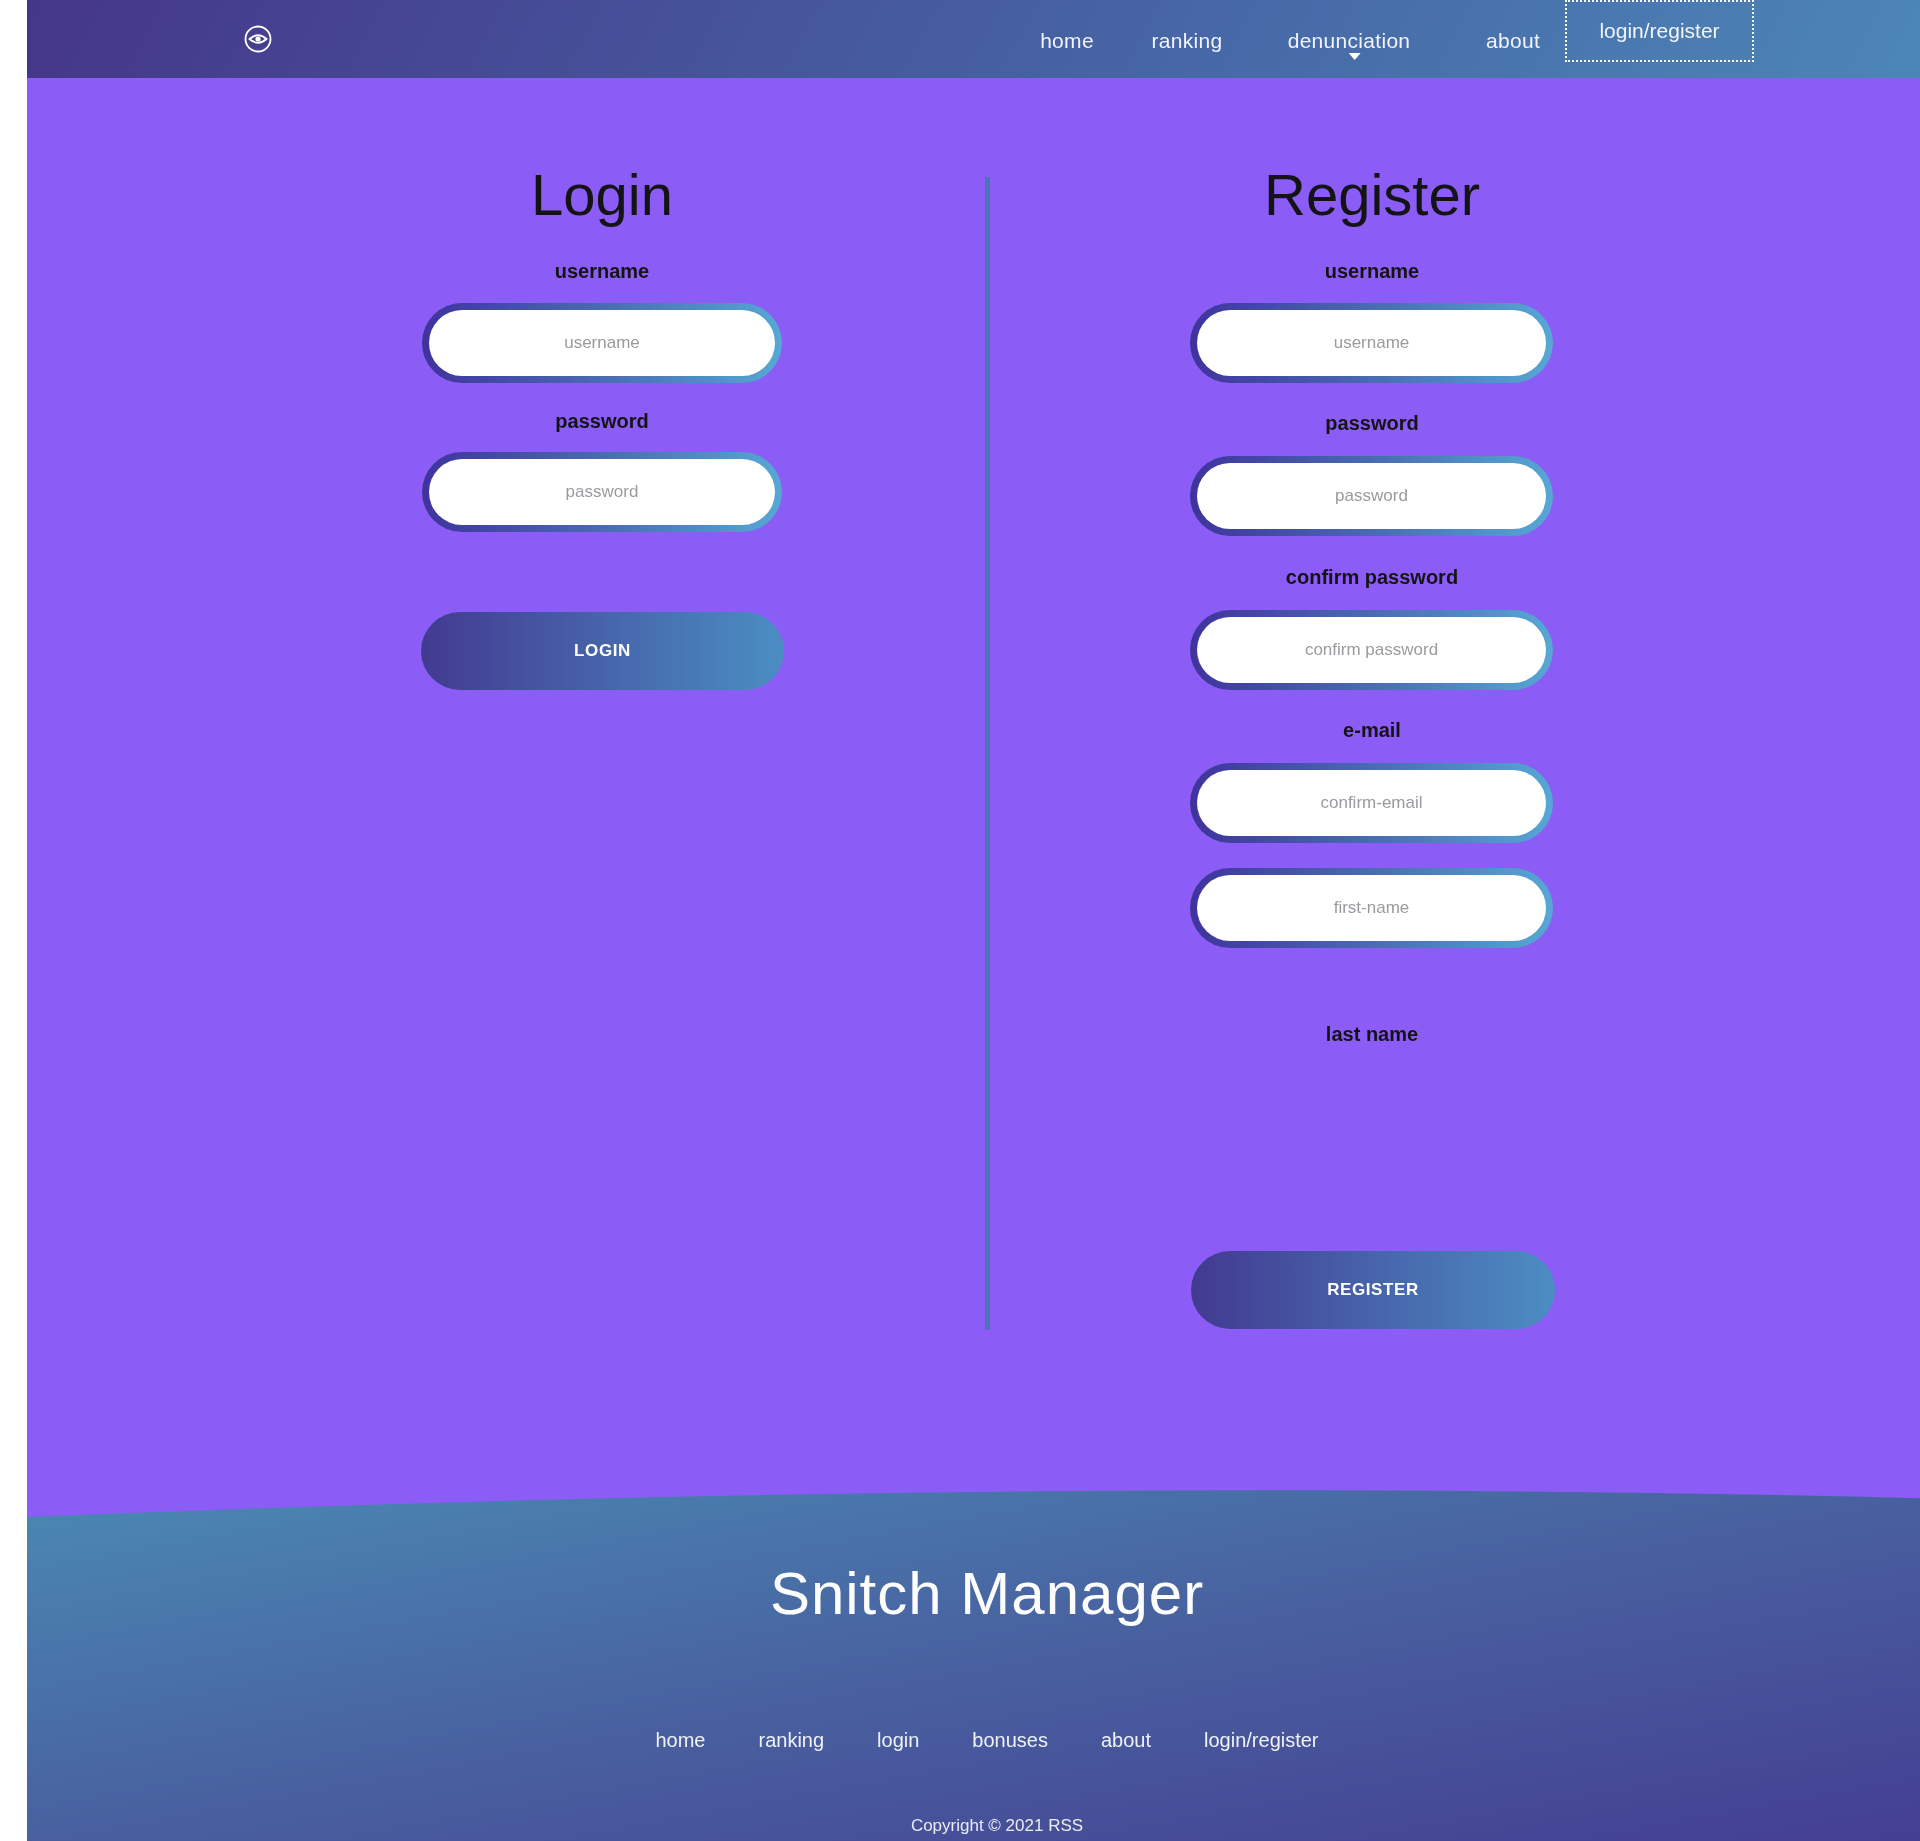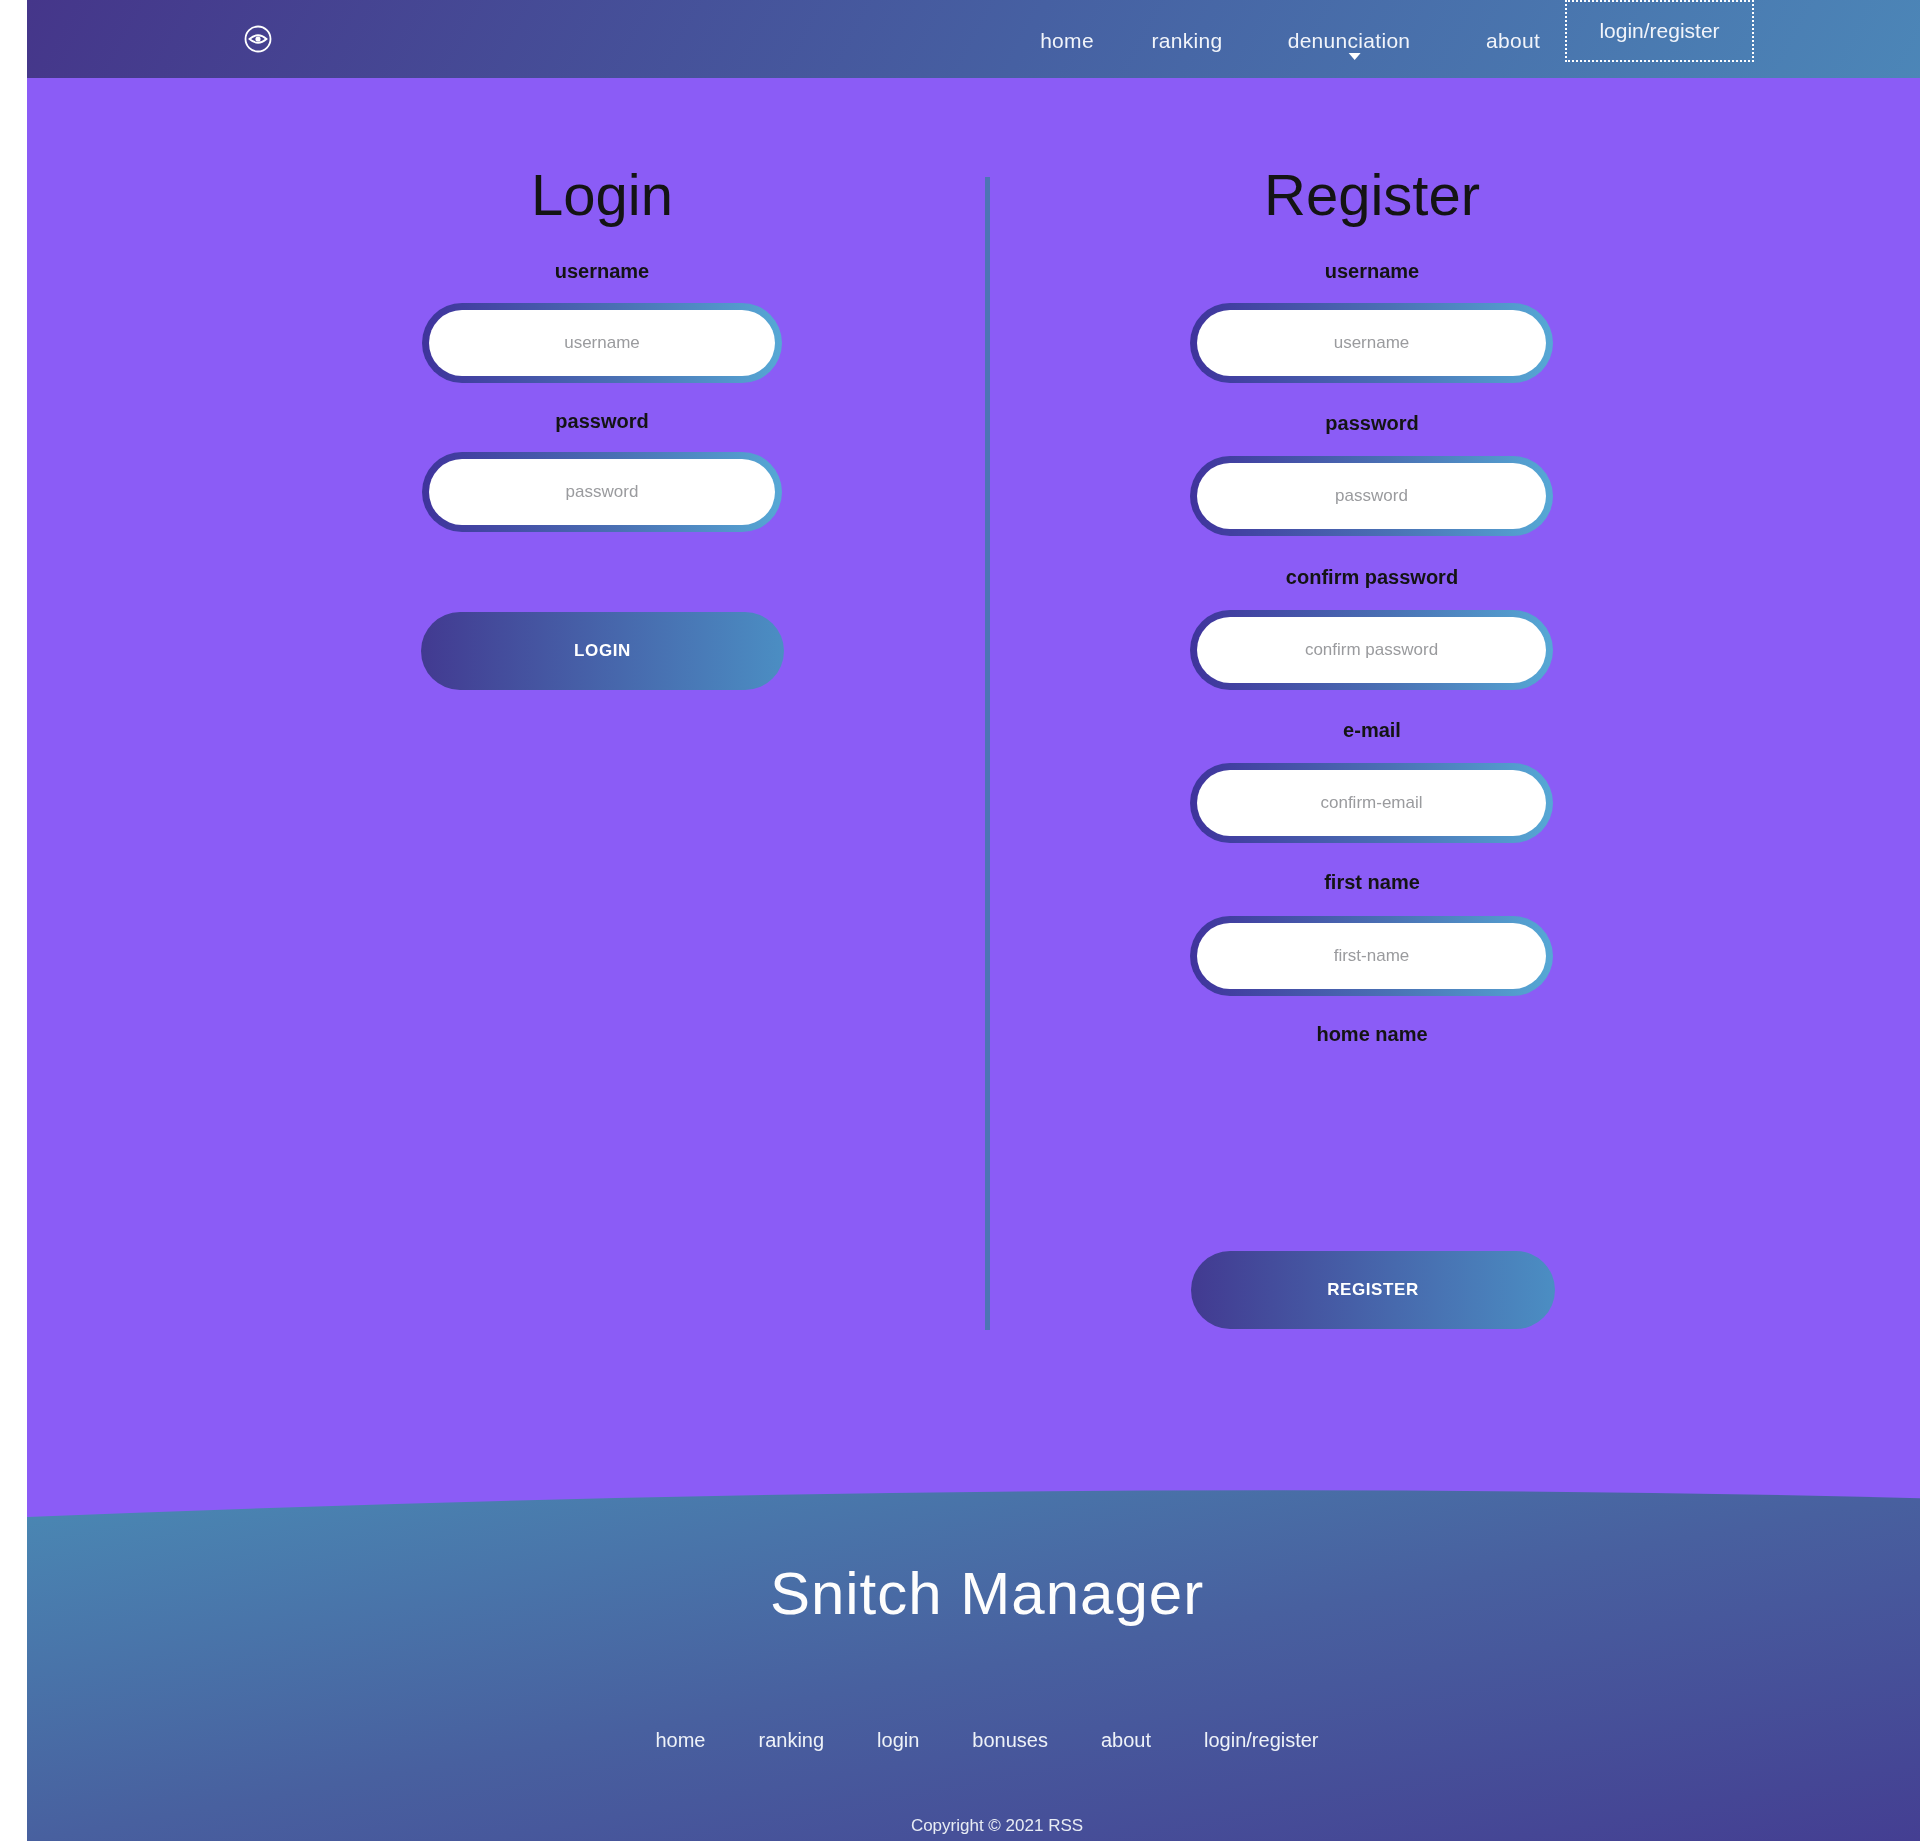--- a/index.html
+++ b/index.html
@@ -100,23 +100,23 @@
   <div class="field-label col-reg" style="top:412px;">password</div>
   <input type="password" class="pill-input" style="left: 1163px; width: 363px; top: 456px;" placeholder="password">
 
   <div class="field-label col-reg" style="top:566px;">confirm password</div>
   <input type="password" class="pill-input" style="left: 1163px; width: 363px; top: 610px;" placeholder="confirm password">
 
   <div class="field-label col-reg" style="top:719px;">e-mail</div>
   <input type="text" class="pill-input" style="left: 1163px; width: 363px; top: 763px;" placeholder="confirm-email">
 
   <div class="field-label col-reg" style="top:871px;">first name</div>
-  <input type="text" class="pill-input" style="left: 1163px; width: 363px; top: 916px;" placeholder="first-name">
+  <input type="text" class="pill-input" style="left: 1163px; width: 363px; top: 868px;" placeholder="first-name">
 
-  <div class="field-label col-reg" style="top:1023px;">home name</div>
+  <div class="field-label col-reg" style="top:1023px;">last name</div>
 
   <button class="submit-btn" style="left:1164px;width:364px;top:1251px;">REGISTER</button>
 
   <div class="footer">
     <svg class="curve" viewBox="0 0 1920 358" preserveAspectRatio="none">
       <defs>
         <linearGradient id="footGrad" x1="0" y1="0" x2="1" y2="1">
           <stop offset="0" stop-color="#4a89b4"></stop>
           <stop offset="0.5" stop-color="#48609f"></stop>
           <stop offset="1" stop-color="#443e92"></stop>

